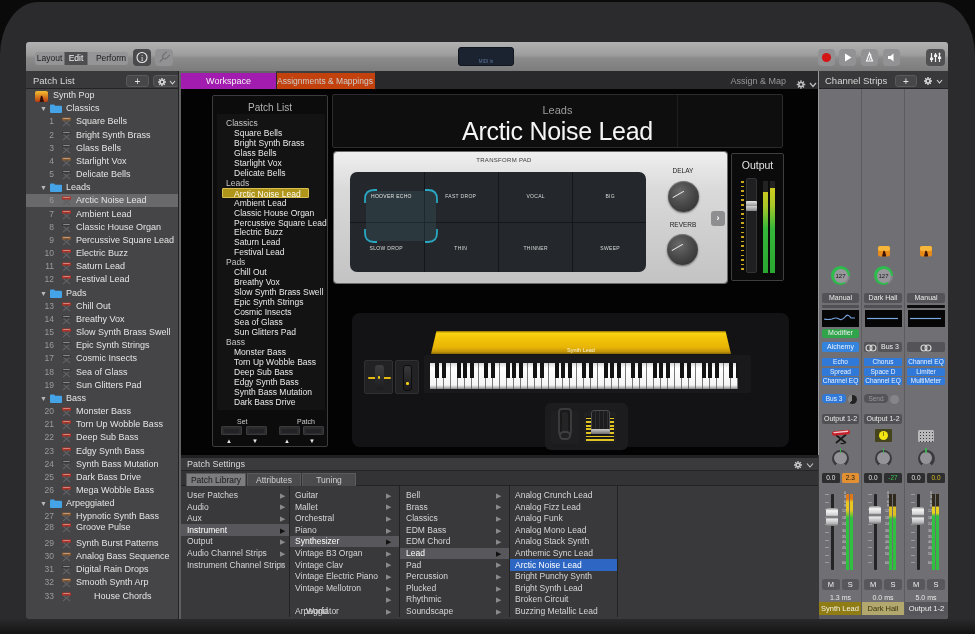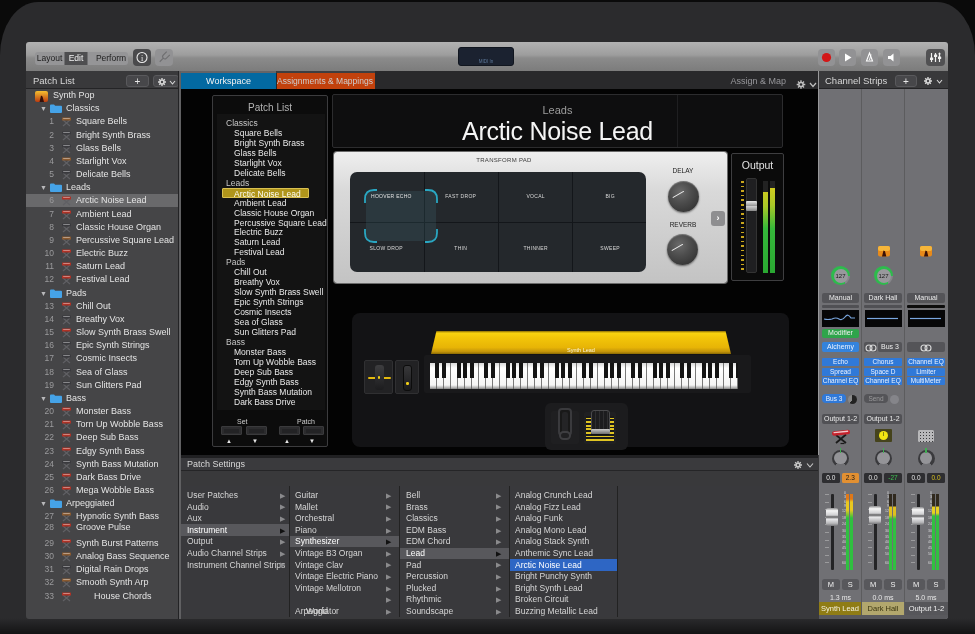--- a/index.html
+++ b/index.html
@@ -478,21 +478,21 @@
     <div class="abs" style="left:153px;top:0;width:2px;height:2.5px;background:#606062;"></div>
     <div class="abs" style="left:155px;top:0;width:95px;height:2.5px;background:#646467;"></div>
     <div class="abs" style="left:251px;top:0;width:98px;height:2.5px;background:#3e3e40;"></div>
     <div class="abs" style="left:349px;top:0;width:442.5px;height:2.5px;background:#29292b;"></div>
     <div class="abs" style="left:791.5px;top:0;width:1.5px;height:2.5px;background:#98989a;"></div>
   </div>
   <div id="vdiv1"></div>
     <div id="vdiv2"></div>
     <div id="vdiv3"></div>
   <div id="tabbar">
-    <div class="abs" style="left:0px;top:0;width:95px;height:16px;background:#0369a1;color:#f2f2f2;font-size:9px;line-height:16px;text-align:center;">Workspace</div>
+    <div class="abs" style="left:0px;top:0;width:95px;height:16px;background:#a21caf;color:#f2f2f2;font-size:9px;line-height:16px;text-align:center;">Workspace</div>
     <div class="abs" style="left:96px;top:0;width:98px;height:16px;background:#c2410c;color:#cecece;font-size:8.5px;line-height:16px;text-align:left;">Assignments &amp; Mappings</div>
     <div class="abs" style="right:32px;top:0;height:16px;color:#96969a;font-size:9px;line-height:16px;">Assign &amp; Map</div>
     <div class="abs" style="left:614px;top:3px;"><svg width="24" height="11">
           <g fill="#bfbfbf">
             <circle cx="6" cy="5.5" r="2.8"></circle>
           </g>
           <g stroke="#bfbfbf" stroke-width="1.4">
             <path d="M6 1.2 V9.8 M1.7 5.5 H10.3 M3 2.5 L9 8.5 M9 2.5 L3 8.5"></path>
           </g>
           <circle cx="6" cy="5.5" r="1.3" fill="#29292b"></circle>
@@ -630,20 +630,25 @@
       <svg class="abs" style="left:612px;top:2px" width="22" height="10">
           <g fill="#c8c8c8">
             <circle cx="5" cy="5" r="2.5"></circle>
           </g>
           <g stroke="#c8c8c8" stroke-width="1.3">
             <path d="M5 1 V9 M1 5 H9 M2.2 2.2 L7.8 7.8 M7.8 2.2 L2.2 7.8"></path>
           </g>
           <circle cx="5" cy="5" r="1.1" fill="#3a3a3d"></circle>
           <path d="M14 3.5 l3 3.5 l3 -3.5" stroke="#c8c8c8" stroke-width="1.1" fill="none"></path>
         </svg>
+    </div>
+    <div class="abs" style="left:0;top:16px;width:637px;height:15px;background:#333335;border-bottom:1px solid #222;">
+      <div class="pstab" style="left:5px;width:60px;background:#7d7d80;color:#1a1a1a;">Patch Library</div>
+      <div class="pstab" style="left:66px;width:54px;">Attributes</div>
+      <div class="pstab" style="left:121px;width:54px;">Tuning</div>
     </div>
     <div class="abs" style="left:0;top:31px;width:637px;height:131px;background:#39393c;">
       <div class="abs" style="left:108px;top:0;width:1px;height:131px;background:#222;"></div>
       <div class="abs" style="left:218px;top:0;width:1px;height:131px;background:#222;"></div>
       <div class="abs" style="left:328px;top:0;width:1px;height:131px;background:#222;"></div>
       <div class="abs" style="left:436px;top:0;width:1px;height:131px;background:#222;"></div>
     </div>
     <div class="brow" style="left:6px;top:35.9px;color:#d6d6d6;">User Patches</div>
     <div class="brow" style="left:99px;top:35.7px;color:#8a8a8c;font-size:7px;">▶</div>
     <div class="brow" style="left:6px;top:47.5px;color:#d6d6d6;">Audio</div>

